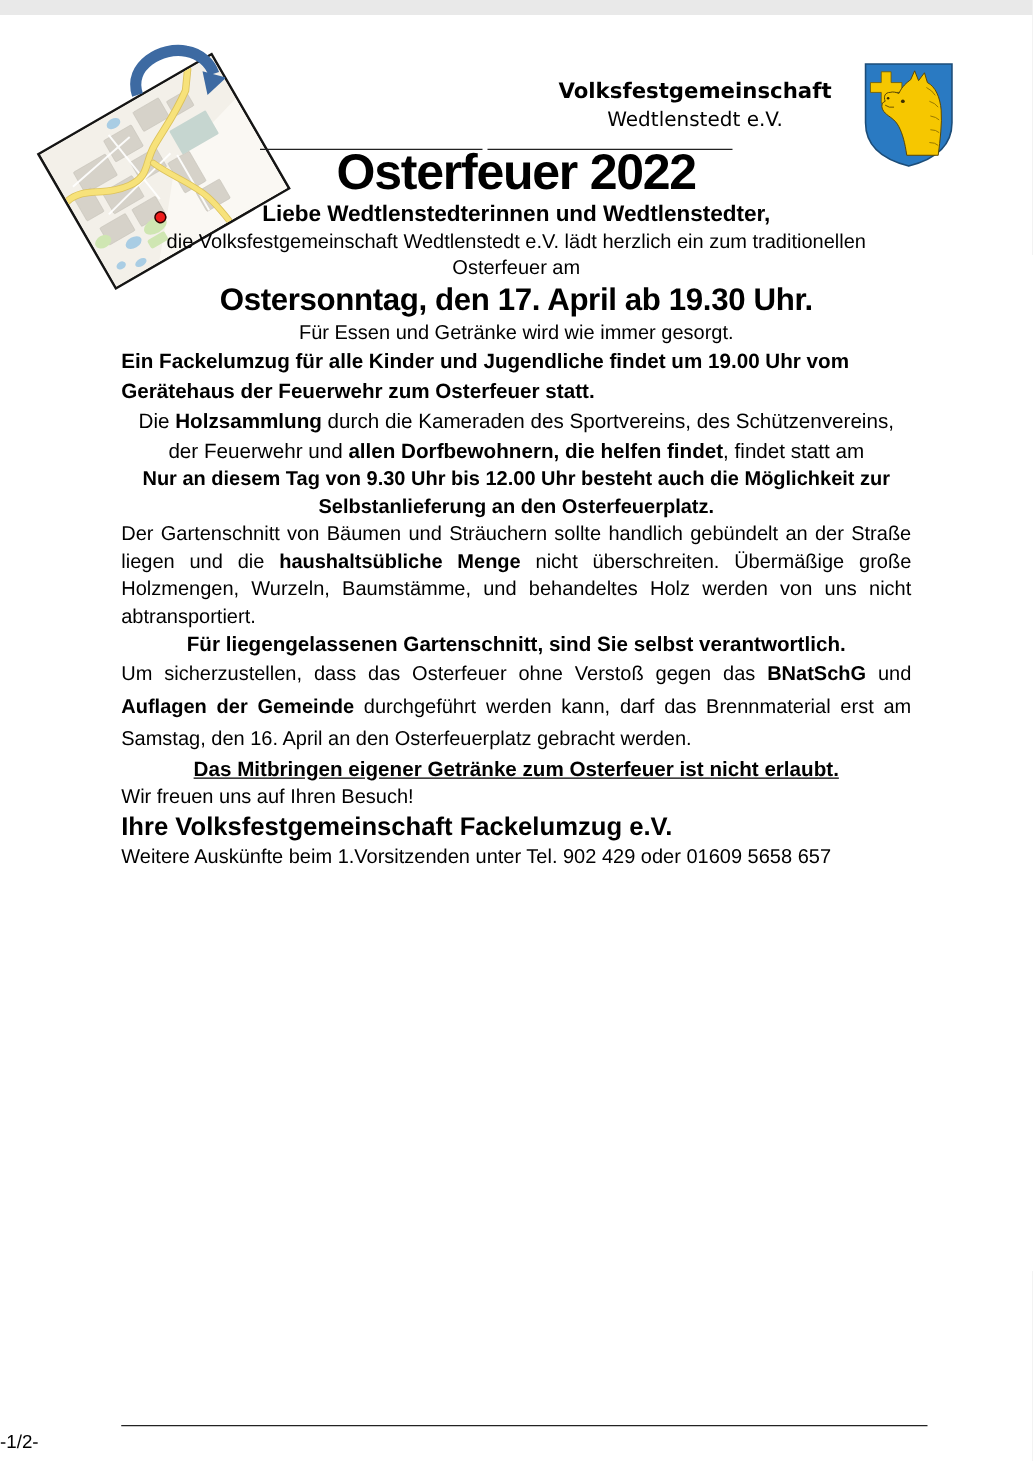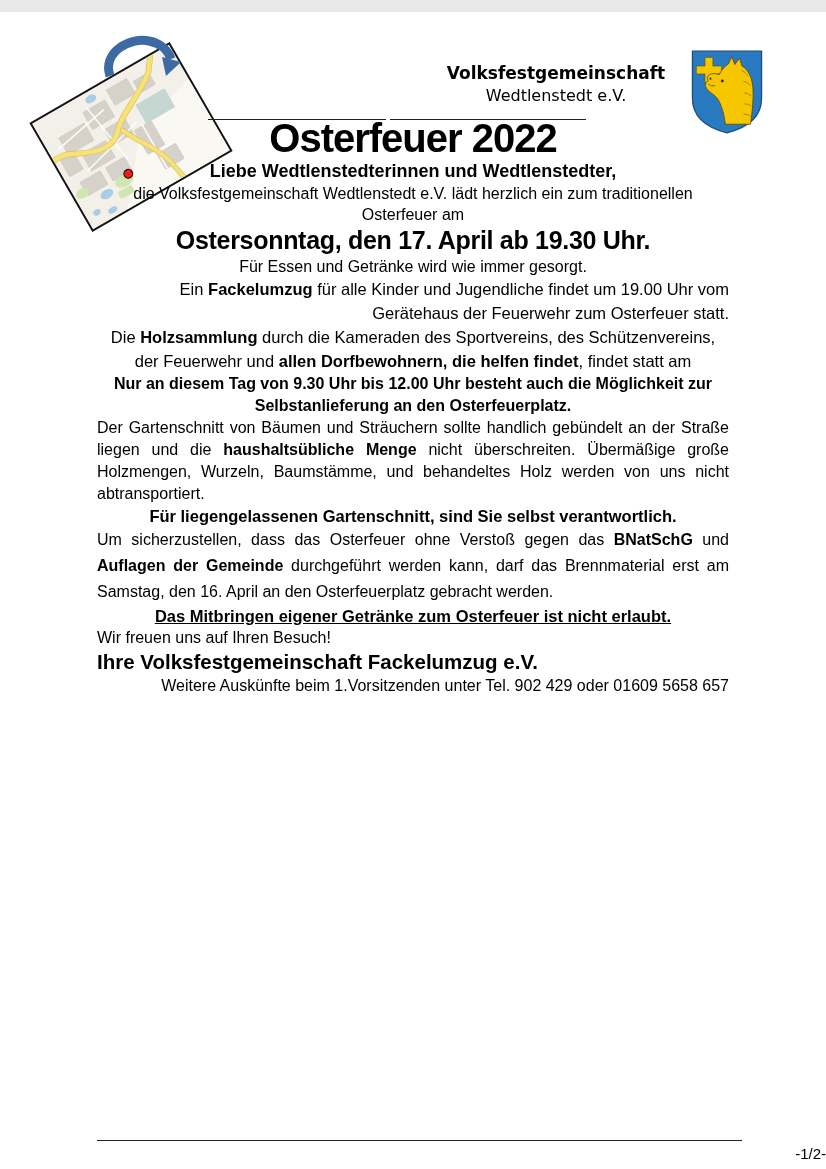--- a/index.html
+++ b/index.html
@@ -34,38 +34,38 @@
     text-align:center;font-size:40px;font-weight:bold;line-height:44px;
     letter-spacing:-1px;
   }
   .salutation{margin-top:22px;text-align:center;font-size:18px;font-weight:bold;line-height:23px;}
   .intro{margin-top:16px;text-align:center;font-size:16px;line-height:21px;}
   .headline{
     margin-top:14px;text-align:center;font-size:25px;font-weight:bold;
     line-height:31px;letter-spacing:-0.3px;
   }
   .catering{margin-top:18px;text-align:center;font-size:16px;line-height:21px;}
-  .torch{margin-top:18px;text-align:right;font-size:16.5px;line-height:24px;}
+  .torch{margin-top:18px;text-align:left;font-size:16.5px;line-height:24px;font-weight:bold;}
   .wood{margin-top:22px;text-align:center;font-size:16.5px;line-height:24px;}
   .headline2{
     margin-top:2px;text-align:center;font-size:25px;font-weight:bold;
     line-height:32px;letter-spacing:-0.3px;
   }
   .selfdelivery{margin-top:8px;text-align:center;font-size:16px;font-weight:bold;line-height:22px;}
   .garden{margin-top:20px;text-align:justify;font-size:16px;line-height:22px;}
   .liability{margin-top:2px;text-align:center;font-size:16.5px;font-weight:bold;line-height:22px;}
   .regulation{margin-top:6px;text-align:justify;font-size:16px;line-height:26px;}
   .donation{margin-top:16px;text-align:center;font-size:16.5px;font-weight:bold;line-height:23px;}
   .drinks{margin-top:6px;text-align:center;font-size:16.5px;font-weight:bold;line-height:22px;text-decoration:underline;}
   .closing{margin-top:20px;text-align:left;font-size:16px;line-height:21px;}
   .signature{margin-top:14px;text-align:left;font-size:20.5px;font-weight:bold;line-height:27px;}
-  .contact{margin-top:18px;text-align:right;font-size:16px;line-height:21px;}
+  .contact{margin-top:18px;text-align:left;font-size:16px;line-height:21px;}
   
   .footer-rule{position:absolute;left:97px;top:1128px;width:645px;border-top:1.5px solid #222;}
-  .page-num{position:absolute;left:0;top:1133px;width:826px;text-align:right;font-size:15px;}
+  .page-num{position:absolute;left:0;top:1133px;width:826px;text-align:left;font-size:15px;}
 </style>
 </head>
 <body>
 
 <div class="page">
 
   <div class="map-wrap">
     <svg viewBox="0 0 160 124" preserveAspectRatio="none">
       <rect x="0" y="0" width="160" height="124" fill="#f3f0e9"></rect>
       <path d="M92,60 L160,40 L160,124 L40,124 L60,100 Z" fill="#faf8f3"></path>

